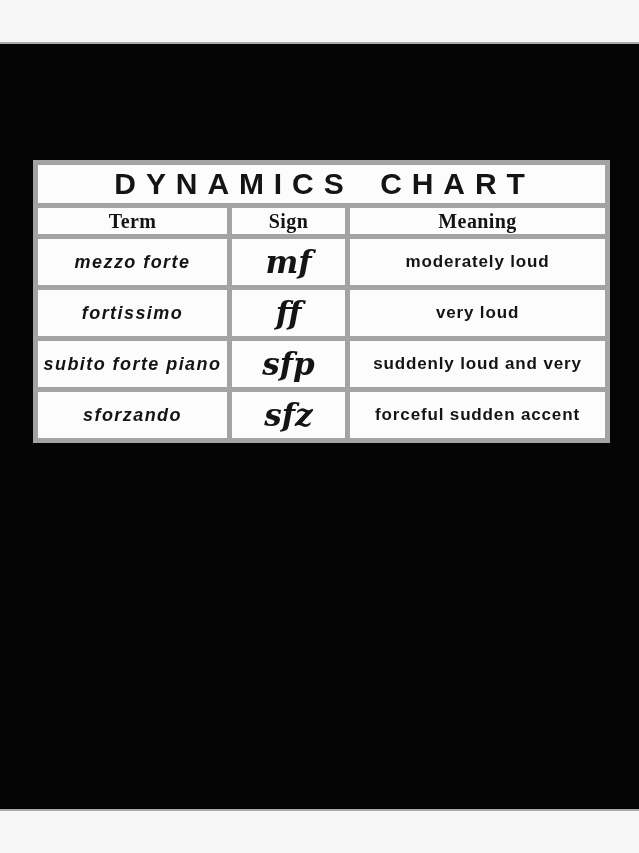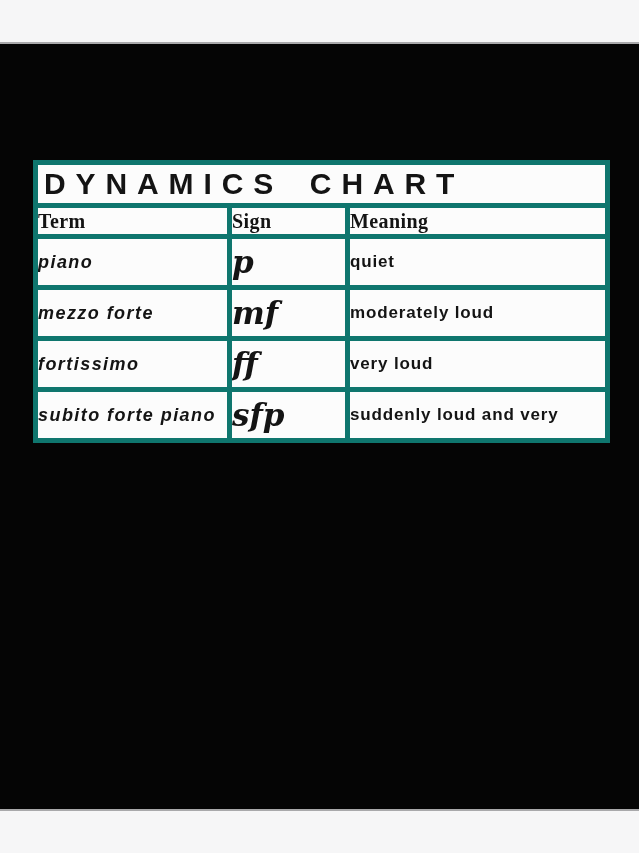--- a/index.html
+++ b/index.html
@@ -23,23 +23,23 @@
     width:572px;
     border-collapse:collapse;
     table-layout:fixed;
     background:#050505;
   }
   col.c-term{width:194px;}
   col.c-sign{width:118px;}
   col.c-meaning{width:260px;}
   table.dynamics th, table.dynamics td{
     background:#fcfcfc;
-    border:5px solid #0f766e;
+    border:5px solid #a3a3a3;
     color:#141414;
-    text-align:left;
+    text-align:center;
     vertical-align:middle;
     padding:0;
     overflow:hidden;
   }
   tr.title-row th{
     height:38px;
     font-size:30px;
     font-weight:700;
     letter-spacing:0.33em;
     word-spacing:0.28em;
@@ -89,36 +89,36 @@
         <th colspan="3">DYNAMICS CHART</th>
       </tr>
       <tr class="header-row">
         <th>Term</th>
         <th>Sign</th>
         <th>Meaning</th>
       </tr>
     </thead>
     <tbody>
         <tr>
-          <td class="term">piano</td>
-          <td class="sign">p</td>
-          <td class="meaning">quiet</td>
-        </tr>
-        <tr>
           <td class="term">mezzo forte</td>
           <td class="sign">mf</td>
           <td class="meaning">moderately loud</td>
         </tr>
         <tr>
           <td class="term">fortissimo</td>
           <td class="sign">ff</td>
           <td class="meaning">very loud</td>
         </tr>
         <tr>
           <td class="term">subito forte piano</td>
           <td class="sign">sfp</td>
           <td class="meaning">suddenly loud and very</td>
         </tr>
+        <tr>
+          <td class="term">sforzando</td>
+          <td class="sign">sfz</td>
+          <td class="meaning">forceful sudden accent</td>
+        </tr>
       </tbody>
   </table>
 
   <div class="strip bottom"></div>
 </div>
 
 </body></html>

